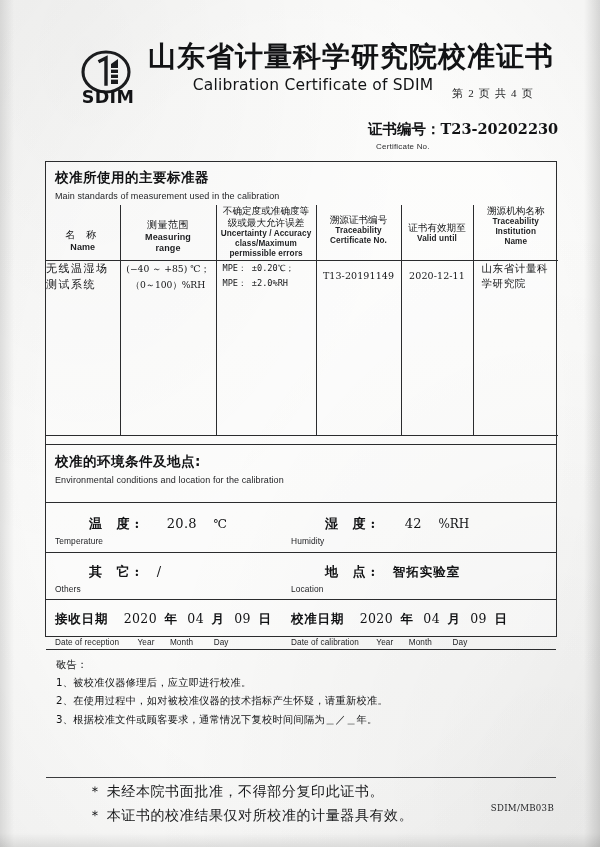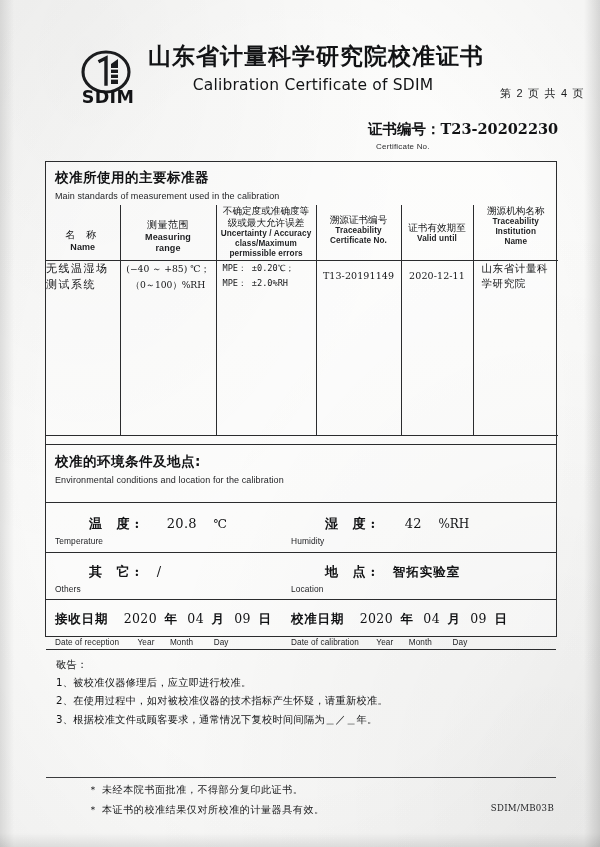--- a/index.html
+++ b/index.html
@@ -28,37 +28,37 @@
   .edge-l{position:absolute;left:0;top:0;width:14px;height:847px;
     background:linear-gradient(to right,rgba(0,0,0,.10),rgba(0,0,0,0));}
   .edge-r{position:absolute;right:0;top:0;width:16px;height:847px;
     background:linear-gradient(to left,rgba(0,0,0,.13),rgba(0,0,0,0));}
   .edge-b{position:absolute;left:0;bottom:0;height:14px;width:600px;
     background:linear-gradient(to top,rgba(0,0,0,.09),rgba(0,0,0,0));}
   .logo{position:absolute;left:70px;top:50px;width:76px;height:56px;}
   .logo svg{display:block;}
   .title-cn{
     position:absolute;left:148px;top:44px;width:330px;
-    font-family:Liberation Serif, serif;
-    font-weight:700;font-size:23px;letter-spacing:1px;
+    font-family:Liberation Mono, monospace;
+    font-weight:700;font-size:28px;letter-spacing:1px;
     color:#121315;line-height:1.1;
     white-space:nowrap;
   }
   .title-en{
     position:absolute;left:148px;top:76px;width:330px;
     text-align:center;
     font-family:"DejaVu Sans","Liberation Sans",sans-serif;
     font-weight:400;font-size:15.5px;letter-spacing:.2px;
     color:#131416;
     white-space:nowrap;
   }
   .page-no{
     position:absolute;left:452px;top:86px;
-    font-family:Liberation Sans, sans-serif;
-    font-size:11px;letter-spacing:1.2px;color:#1b1c1e;white-space:nowrap;margin-left:48px;
+    font-family:Liberation Serif, serif;
+    font-size:11px;letter-spacing:1.2px;color:#1b1c1e;white-space:nowrap;
   }
 
   
   .cert-no{
     position:absolute;left:368px;top:120px;
     font-family:"DejaVu Serif","Liberation Serif",serif;
     font-size:14.5px;font-weight:700;color:#121315;white-space:nowrap;
   }
   .cert-no-en{
     position:absolute;left:376px;top:142px;
@@ -170,22 +170,22 @@
 
   
   .notice-line{
     font-family:"DejaVu Sans","Liberation Sans",sans-serif;
     font-size:10.2px;color:#121315;letter-spacing:.3px;line-height:1.1;
     white-space:nowrap;
   }
 
   
   .foot-line{
-    font-family:Liberation Sans, sans-serif;
-    font-size:10px;color:#17181a;letter-spacing:.6px;white-space:nowrap;
+    font-family:Liberation Serif, serif;
+    font-size:14px;color:#17181a;letter-spacing:.6px;white-space:nowrap;
   }
   .foot-code{
     position:absolute;right:46px;bottom:34px;
     font-family:"DejaVu Serif","Liberation Serif",serif;
     font-size:8.6px;color:#1d1e20;letter-spacing:.3px;
   }
   .rule{
     position:absolute;left:46px;width:510px;height:0;
     border-top:1.1px solid #3a3b3d;
   }

